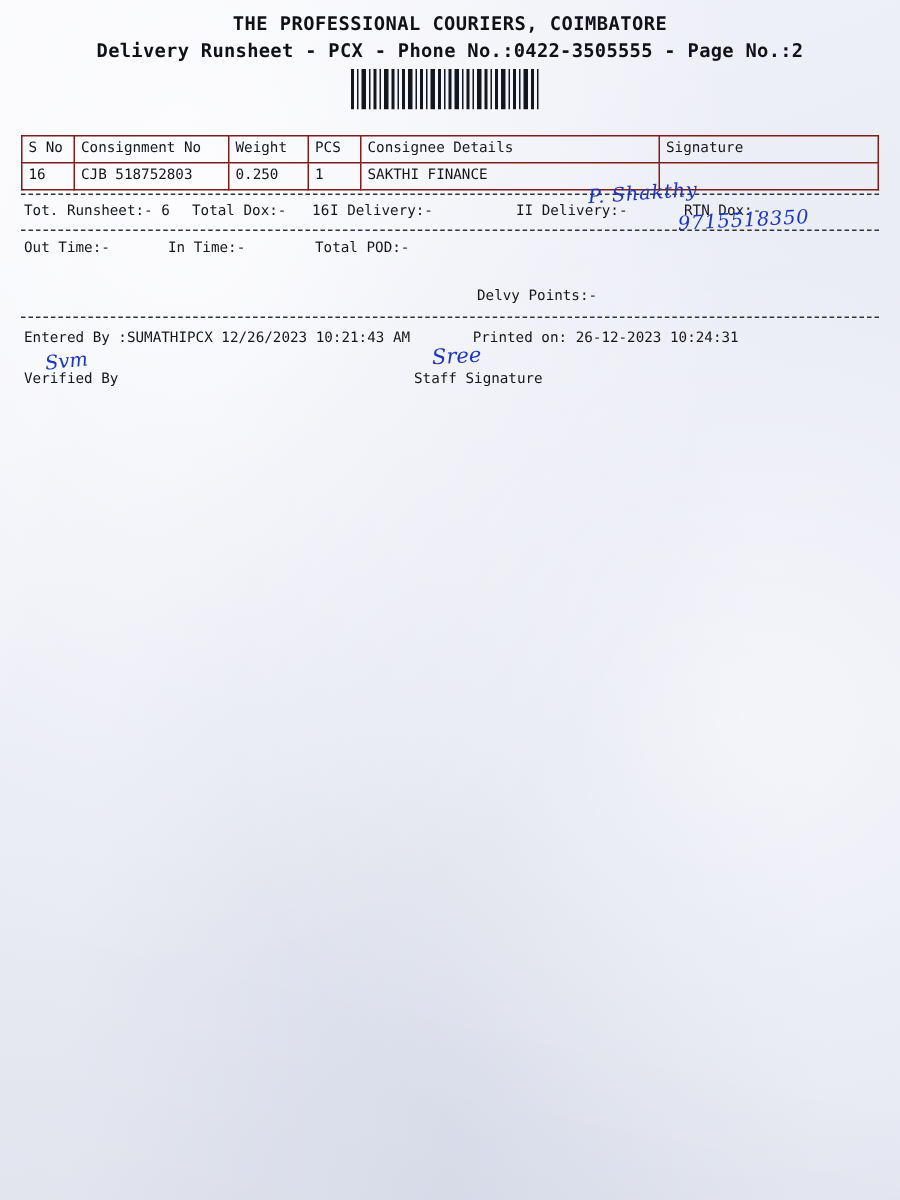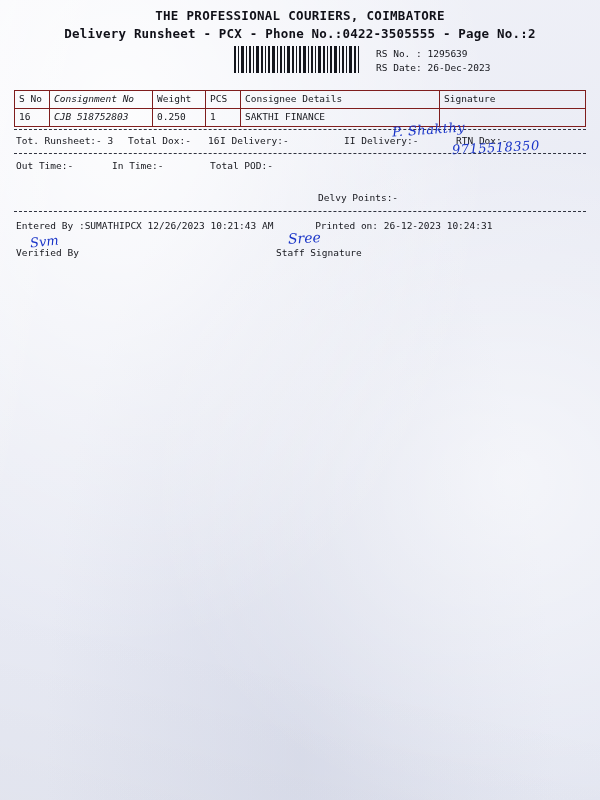--- a/index.html
+++ b/index.html
@@ -111,21 +111,21 @@
     border: 1px solid #7f1d1d;
     padding: 2px 4px;
     text-align: left;
     vertical-align: top;
     font-weight: normal;
     color: #15161c;
     height: 13px;
   }
   table.grid th { font-weight: normal; }
   .c-sno { width: 26px; }
-  .c-cons { width: 94px; font-style: italic; }
+  .c-cons { width: 94px; }
   .c-weight { width: 44px; }
   .c-pcs { width: 26px; }
   .c-details { width: 190px; }
   .c-sign { width: auto; }
   td.sign-cell { height: 44px; position: relative; }
   .row-data td { font-weight: bold; }
   .row-data td.plain { font-weight: normal; }
 
   .totals-row {
     display: flex;
@@ -248,30 +248,20 @@
             <rect x="107" y="0" width="1" height="27"></rect>
             <rect x="110" y="0" width="2" height="27"></rect>
             <rect x="114" y="0" width="1" height="27"></rect>
             <rect x="117" y="0" width="3" height="27"></rect>
             <rect x="122" y="0" width="2" height="27"></rect>
             <rect x="126" y="0" width="1" height="27"></rect>
           </g>
         </svg>
       </div>
 
-      <div class="hdr-right">
-        <div>
-          <span>RS No.  :</span>
-          <span>1295639</span>
-        </div>
-        <div>
-          <span>RS Date:</span>
-          <span>26-Dec-2023</span>
-        </div>
-      </div>
     </div>
 
     <table class="grid">
       <thead>
         <tr>
           <th class="c-sno">S No</th>
           <th class="c-cons">Consignment No</th>
           <th class="c-weight">Weight</th>
           <th class="c-pcs">PCS</th>
           <th class="c-details">Consignee Details</th>
@@ -286,21 +276,21 @@
           <td class="c-pcs">1</td>
           <td class="c-details plain">SAKTHI FINANCE</td>
           <td class="c-sign sign-cell"></td>
         </tr>
       </tbody>
     </table>
 
     <hr class="rule dashed">
 
     <div class="totals-row">
-      <span class="t1">Tot. Runsheet:- 3</span>
+      <span class="t1">Tot. Runsheet:- 6</span>
       <span class="t2">Total Dox:-   16</span>
       <span class="t3">I Delivery:-</span>
       <span class="t4">II Delivery:-</span>
       <span class="t5">RTN Dox:-</span>
     </div>
 
     <hr class="rule dashed">
 
     <div class="footline">
       <span class="f1">Out Time:-</span>

